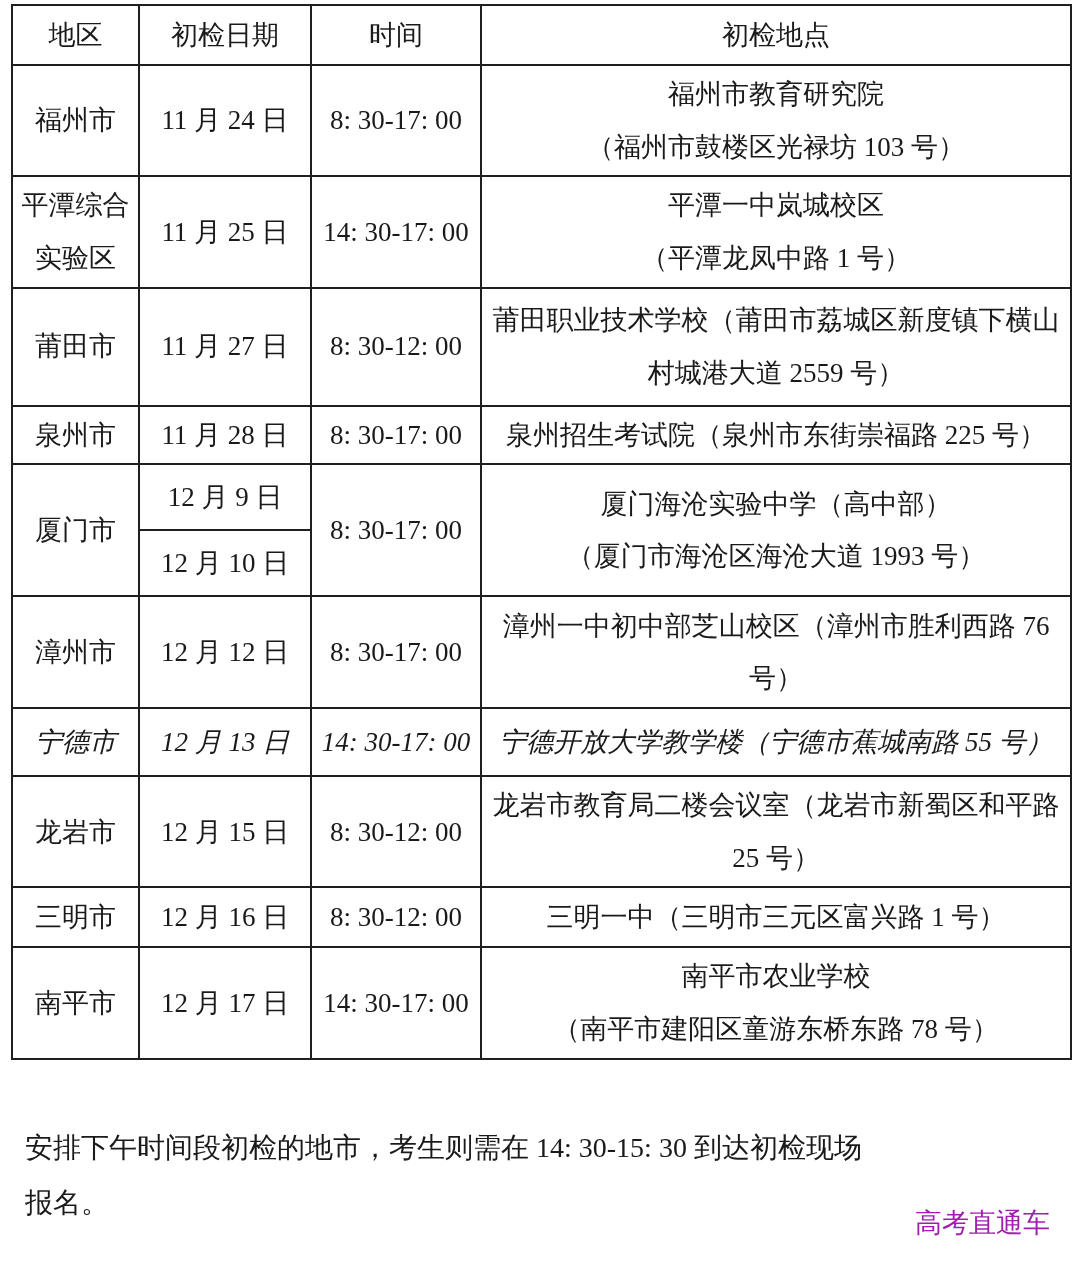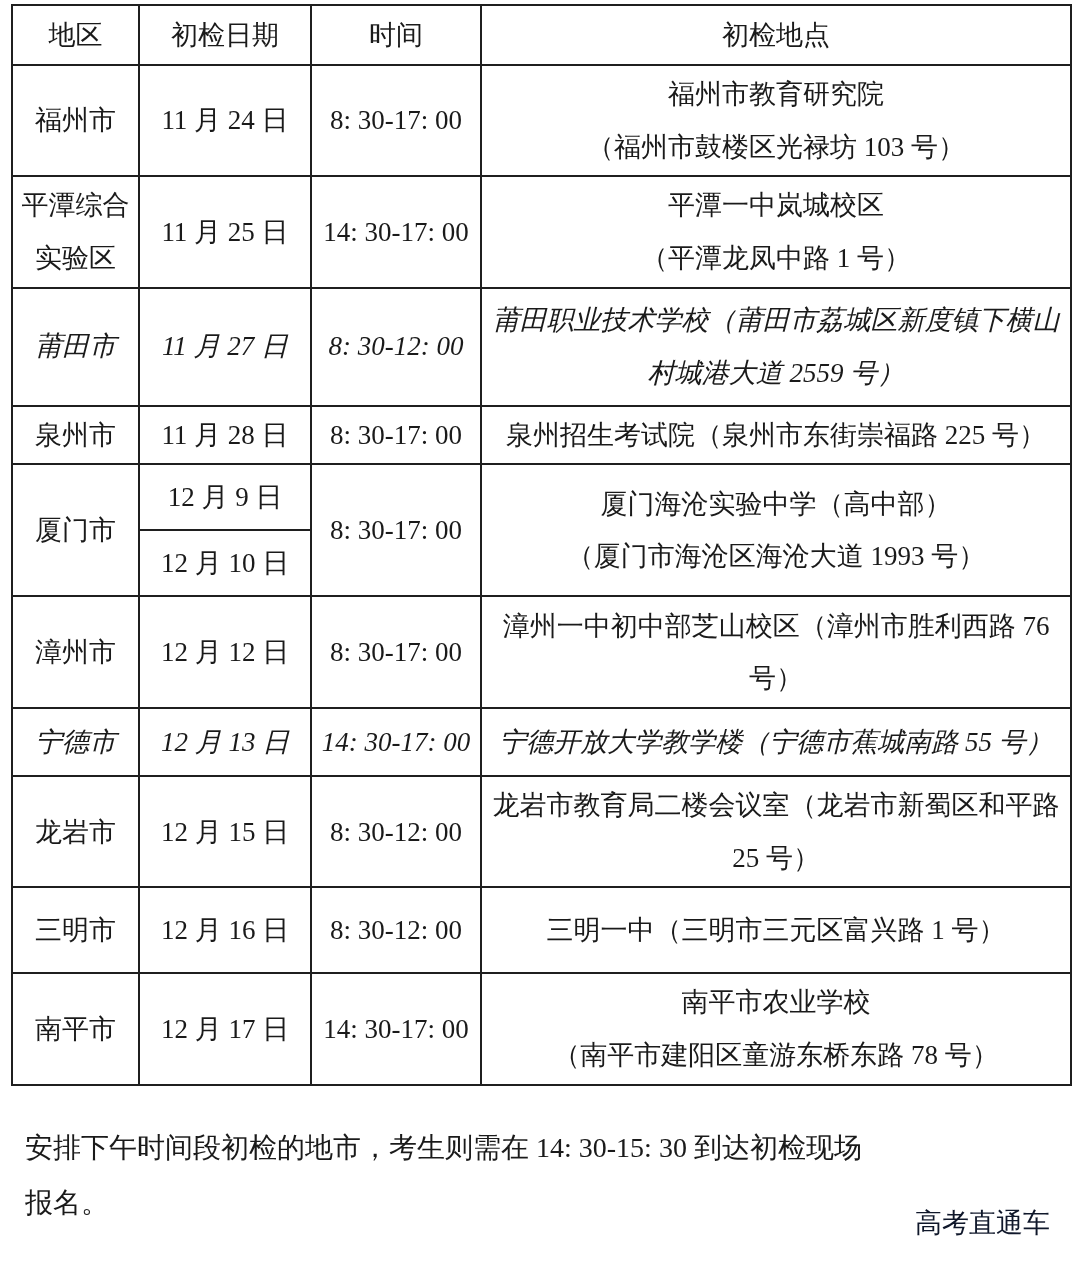--- a/index.html
+++ b/index.html
@@ -33,45 +33,45 @@
     font-weight: normal;
     padding: 2px 6px;
     white-space: pre-line;
     line-height: 1.95;
     box-sizing: border-box;
     overflow: hidden;
   }
   tr.h-hdr  { height: 60px; }
   tr.h-r1   { height: 86px; padding-left: 36px; }
   tr.h-r2   { height: 110px; }
-  tr.h-r3   { height: 118px; font-style: italic; }
+  tr.h-r3   { height: 118px; }
   tr.h-r4   { height: 45px; }
   tr.h-r5a  { height: 66px; }
   tr.h-r5b  { height: 66px; }
   tr.h-r6   { height: 112px; padding-left: 12px; }
   tr.h-r7   { height: 68px; font-style: italic; }
   tr.h-r8   { height: 108px; }
-  tr.h-r9   { height: 86px; }
+  tr.h-r9   { height: 60px; }
   tr.h-r10  { height: 110px; }
   .note {
     position: absolute;
     left: 25px;
     top: 1120px;
     width: 945px;
     font-size: 28px;
     line-height: 55px;
   }
   .note .line { white-space: nowrap; }
   .note .line.indent { padding-left: 55px; }
   .watermark {
     position: absolute;
     right: 30px;
     top: 1205px;
     font-size: 27px;
-    color: #0f172a;
+    color: #a21caf;
     font-family: "Liberation Sans", "DejaVu Sans", sans-serif;
   }
 </style>
 </head>
 <body>
 
 <div class="page">
 
   <table class="schedule">
     <colgroup>

